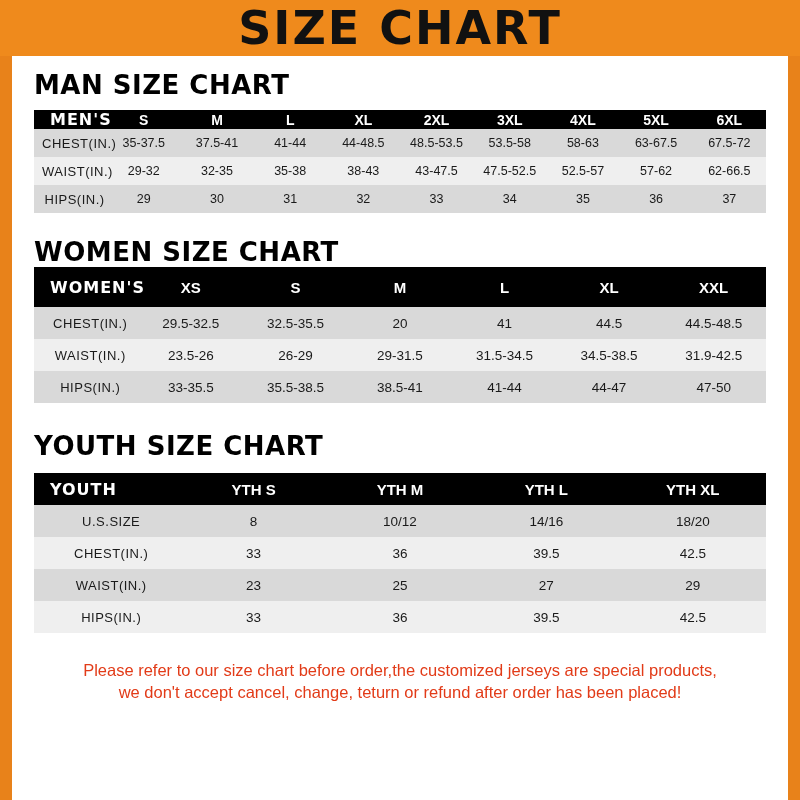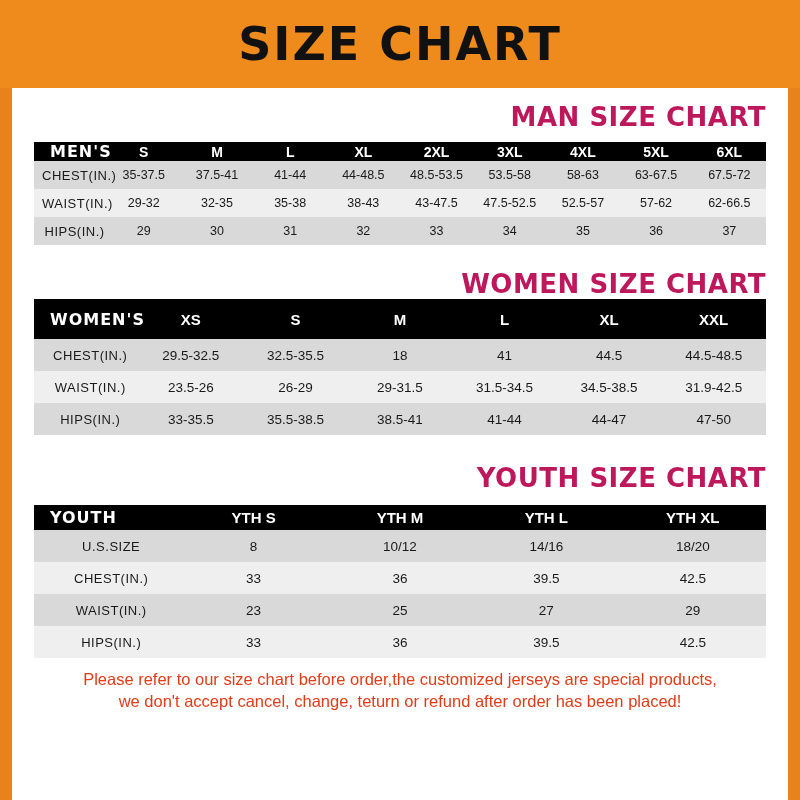--- a/index.html
+++ b/index.html
@@ -16,44 +16,44 @@
   .page {
     position: relative;
     width: 800px;
     height: 800px;
     background: #ffffff;
     box-sizing: border-box;
     border-left: 12px solid #e8821a;
     border-right: 12px solid #e8821a;
   }
   .banner {
-    height: 88px;
+    height: 56px;
     background: #ef8a1c;
     display: flex;
     align-items: center;
     justify-content: center;
     margin: 0 -12px;
   }
   .banner-title {
     font-family: "DejaVu Sans", sans-serif;
     font-weight: bold;
     font-size: 46px;
     letter-spacing: 2px;
     color: #111111;
     line-height: 1;
   }
   .section {
     padding: 0 22px;
   }
   .section-title {
-    text-align: right;
+    text-align: left;
     font-family: "DejaVu Sans", sans-serif;
     font-weight: bold;
     font-size: 26px;
-    color: #be185d;
+    color: #000000;
     letter-spacing: 0.5px;
   }
   .chart-table {
     width: 100%;
     border-collapse: collapse;
     table-layout: fixed;
   }
   .chart-table th,
   .chart-table td {
     text-align: center;
@@ -92,23 +92,23 @@
   }
   .men-title { margin-top: 14px; }
   .men-table { margin-top: 10px; }
   .women-title { margin-top: 24px; }
   .women-table { }
   .youth-title { margin-top: 28px; }
   .youth-table { margin-top: 12px; }
   .women-table th, .women-table td { font-size: 13.5px; height: 32px; }
   .women-table thead th { font-size: 15px; height: 40px; }
   .youth-table th, .youth-table td { font-size: 13.5px; height: 32px; }
-  .youth-table thead th { font-size: 15px; height: 25px; }
+  .youth-table thead th { font-size: 15px; height: 32px; }
   .notice {
-    margin-top: 10px;
+    margin-top: 26px;
     padding: 0 4px;
     text-align: center;
     color: #e23b18;
     font-size: 16.5px;
     line-height: 1.35;
     font-family: "Liberation Sans", sans-serif;
   }
 </style>
 </head>
 <body>
@@ -189,21 +189,21 @@
           <th>L</th>
           <th>XL</th>
           <th>XXL</th>
         </tr>
       </thead>
       <tbody>
         <tr class="odd">
           <td class="rowlabel">CHEST(IN.)</td>
           <td>29.5-32.5</td>
           <td>32.5-35.5</td>
-          <td>18</td>
+          <td>20</td>
           <td>41</td>
           <td>44.5</td>
           <td>44.5-48.5</td>
         </tr>
         <tr class="even">
           <td class="rowlabel">WAIST(IN.)</td>
           <td>23.5-26</td>
           <td>26-29</td>
           <td>29-31.5</td>
           <td>31.5-34.5</td>

